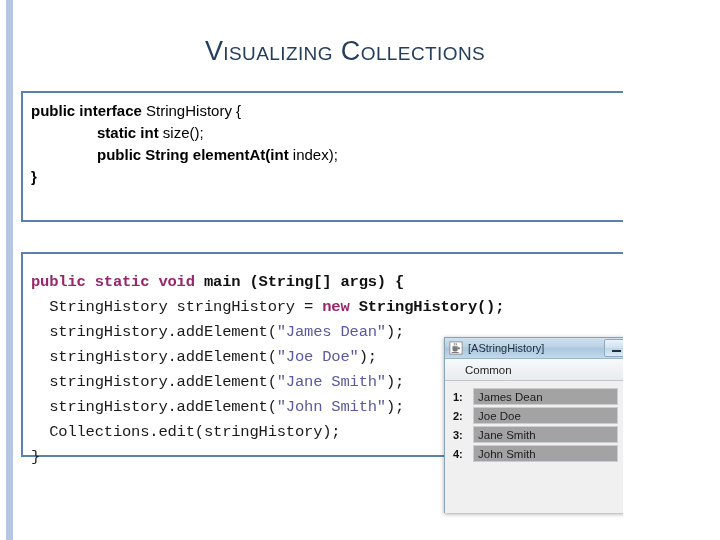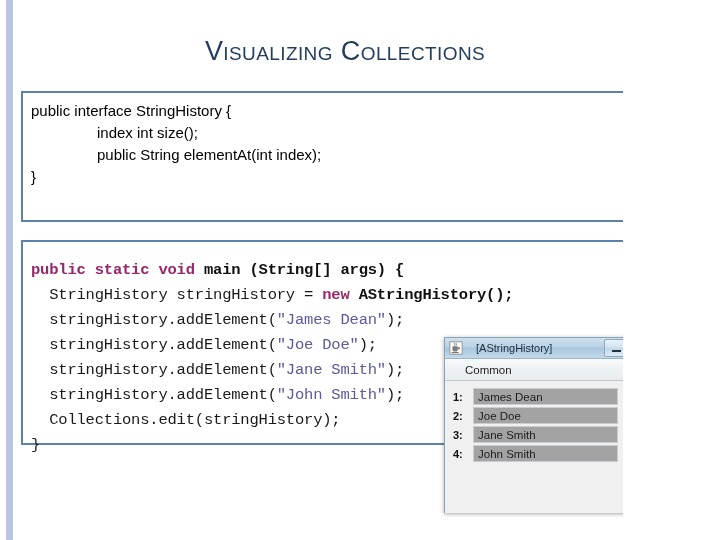--- a/index.html
+++ b/index.html
@@ -90,35 +90,35 @@
   }
   #code-box-1 {
     left: 21px;
     top: 91px;
     width: 657px;
     height: 131px;
     padding: 7px 0 0 8px;
   }
   #code-box-2 {
     left: 21px;
-    top: 240px;
+    top: 252px;
     width: 657px;
     height: 205px;
     padding: 16px 0 0 8px;
   }
 
   
   .iface-line {
     font-family: "Liberation Sans", sans-serif;
     font-size: 15px;
     color: #000000;
     line-height: 22px;
     white-space: pre;
   }
-  .iface-line .b { font-weight: normal; }
+  .iface-line .b { font-weight: bold; }
   .iface-line .n { font-weight: normal; }
   .indent { display: inline-block; width: 66px; }
 
   
   .mono-line {
     font-family: "Liberation Mono", "DejaVu Sans Mono", monospace;
     font-size: 15.5px;
     line-height: 25px;
     color: #1a1a1a;
     white-space: pre;
@@ -142,21 +142,20 @@
     box-sizing: border-box;
   }
   .jw-titlebar {
     position: relative;
     height: 20px;
     background: linear-gradient(to bottom, #cfe0ee 0%, #b9d2e6 45%, #a9c6de 50%, #c2d9ea 100%);
     border-bottom: 1px solid #9ab4c8;
     display: flex;
     align-items: center;
     padding-left: 4px;
-    gap: 8px;
   }
   .jw-appicon {
     width: 14px;
     height: 14px;
     margin-right: 5px;
     flex: 0 0 auto;
   }
   .jw-title {
     font-family: "Liberation Sans", sans-serif;
     font-size: 11px;
@@ -271,32 +270,32 @@
   <div class="edge-right-c"></div>
   <div class="corner-circle"></div>
 
   <div class="slide-title">Visualizing Collections</div>
 
   <div class="code-box" id="code-box-1">
 
     <div class="iface-line"><span class="b">public interface</span><span class="n"> StringHistory {</span></div>
 
 
-    <div class="iface-line"><span class="indent"></span><span class="b">index int</span><span class="n"> size();</span></div>
+    <div class="iface-line"><span class="indent"></span><span class="b">static int</span><span class="n"> size();</span></div>
 
     <div class="iface-line"><span class="indent"></span><span class="b">public String elementAt(</span><span class="b">int</span><span class="n"> index);</span></div>
 
     <div class="iface-line"><span class="b">}</span></div>
   </div>
 
   <div class="code-box" id="code-box-2">
 
     <div class="mono-line"><span class="kw">public static void</span><span class="idb"> main (String[] args) {</span></div>
 
-    <div class="mono-line"><span>  StringHistory stringHistory = </span><span class="kw">new</span><span> </span><span class="idb">AStringHistory();</span></div>
+    <div class="mono-line"><span>  StringHistory stringHistory = </span><span class="kw">new</span><span> </span><span class="idb">StringHistory();</span></div>
 
     <div class="mono-line"><span>  stringHistory.addElement(</span><span class="str">"James Dean"</span><span>);</span></div>
 
     <div class="mono-line"><span>  stringHistory.addElement(</span><span class="str">"Joe Doe"</span><span>);</span></div>
 
     <div class="mono-line"><span>  stringHistory.addElement(</span><span class="str">"Jane Smith"</span><span>);</span></div>
 
     <div class="mono-line"><span>  stringHistory.addElement(</span><span class="str">"John Smith"</span><span>);</span></div>
 
     <div class="mono-line"><span>  Collections.</span><span class="ital">edit(stringHistory);</span></div>

